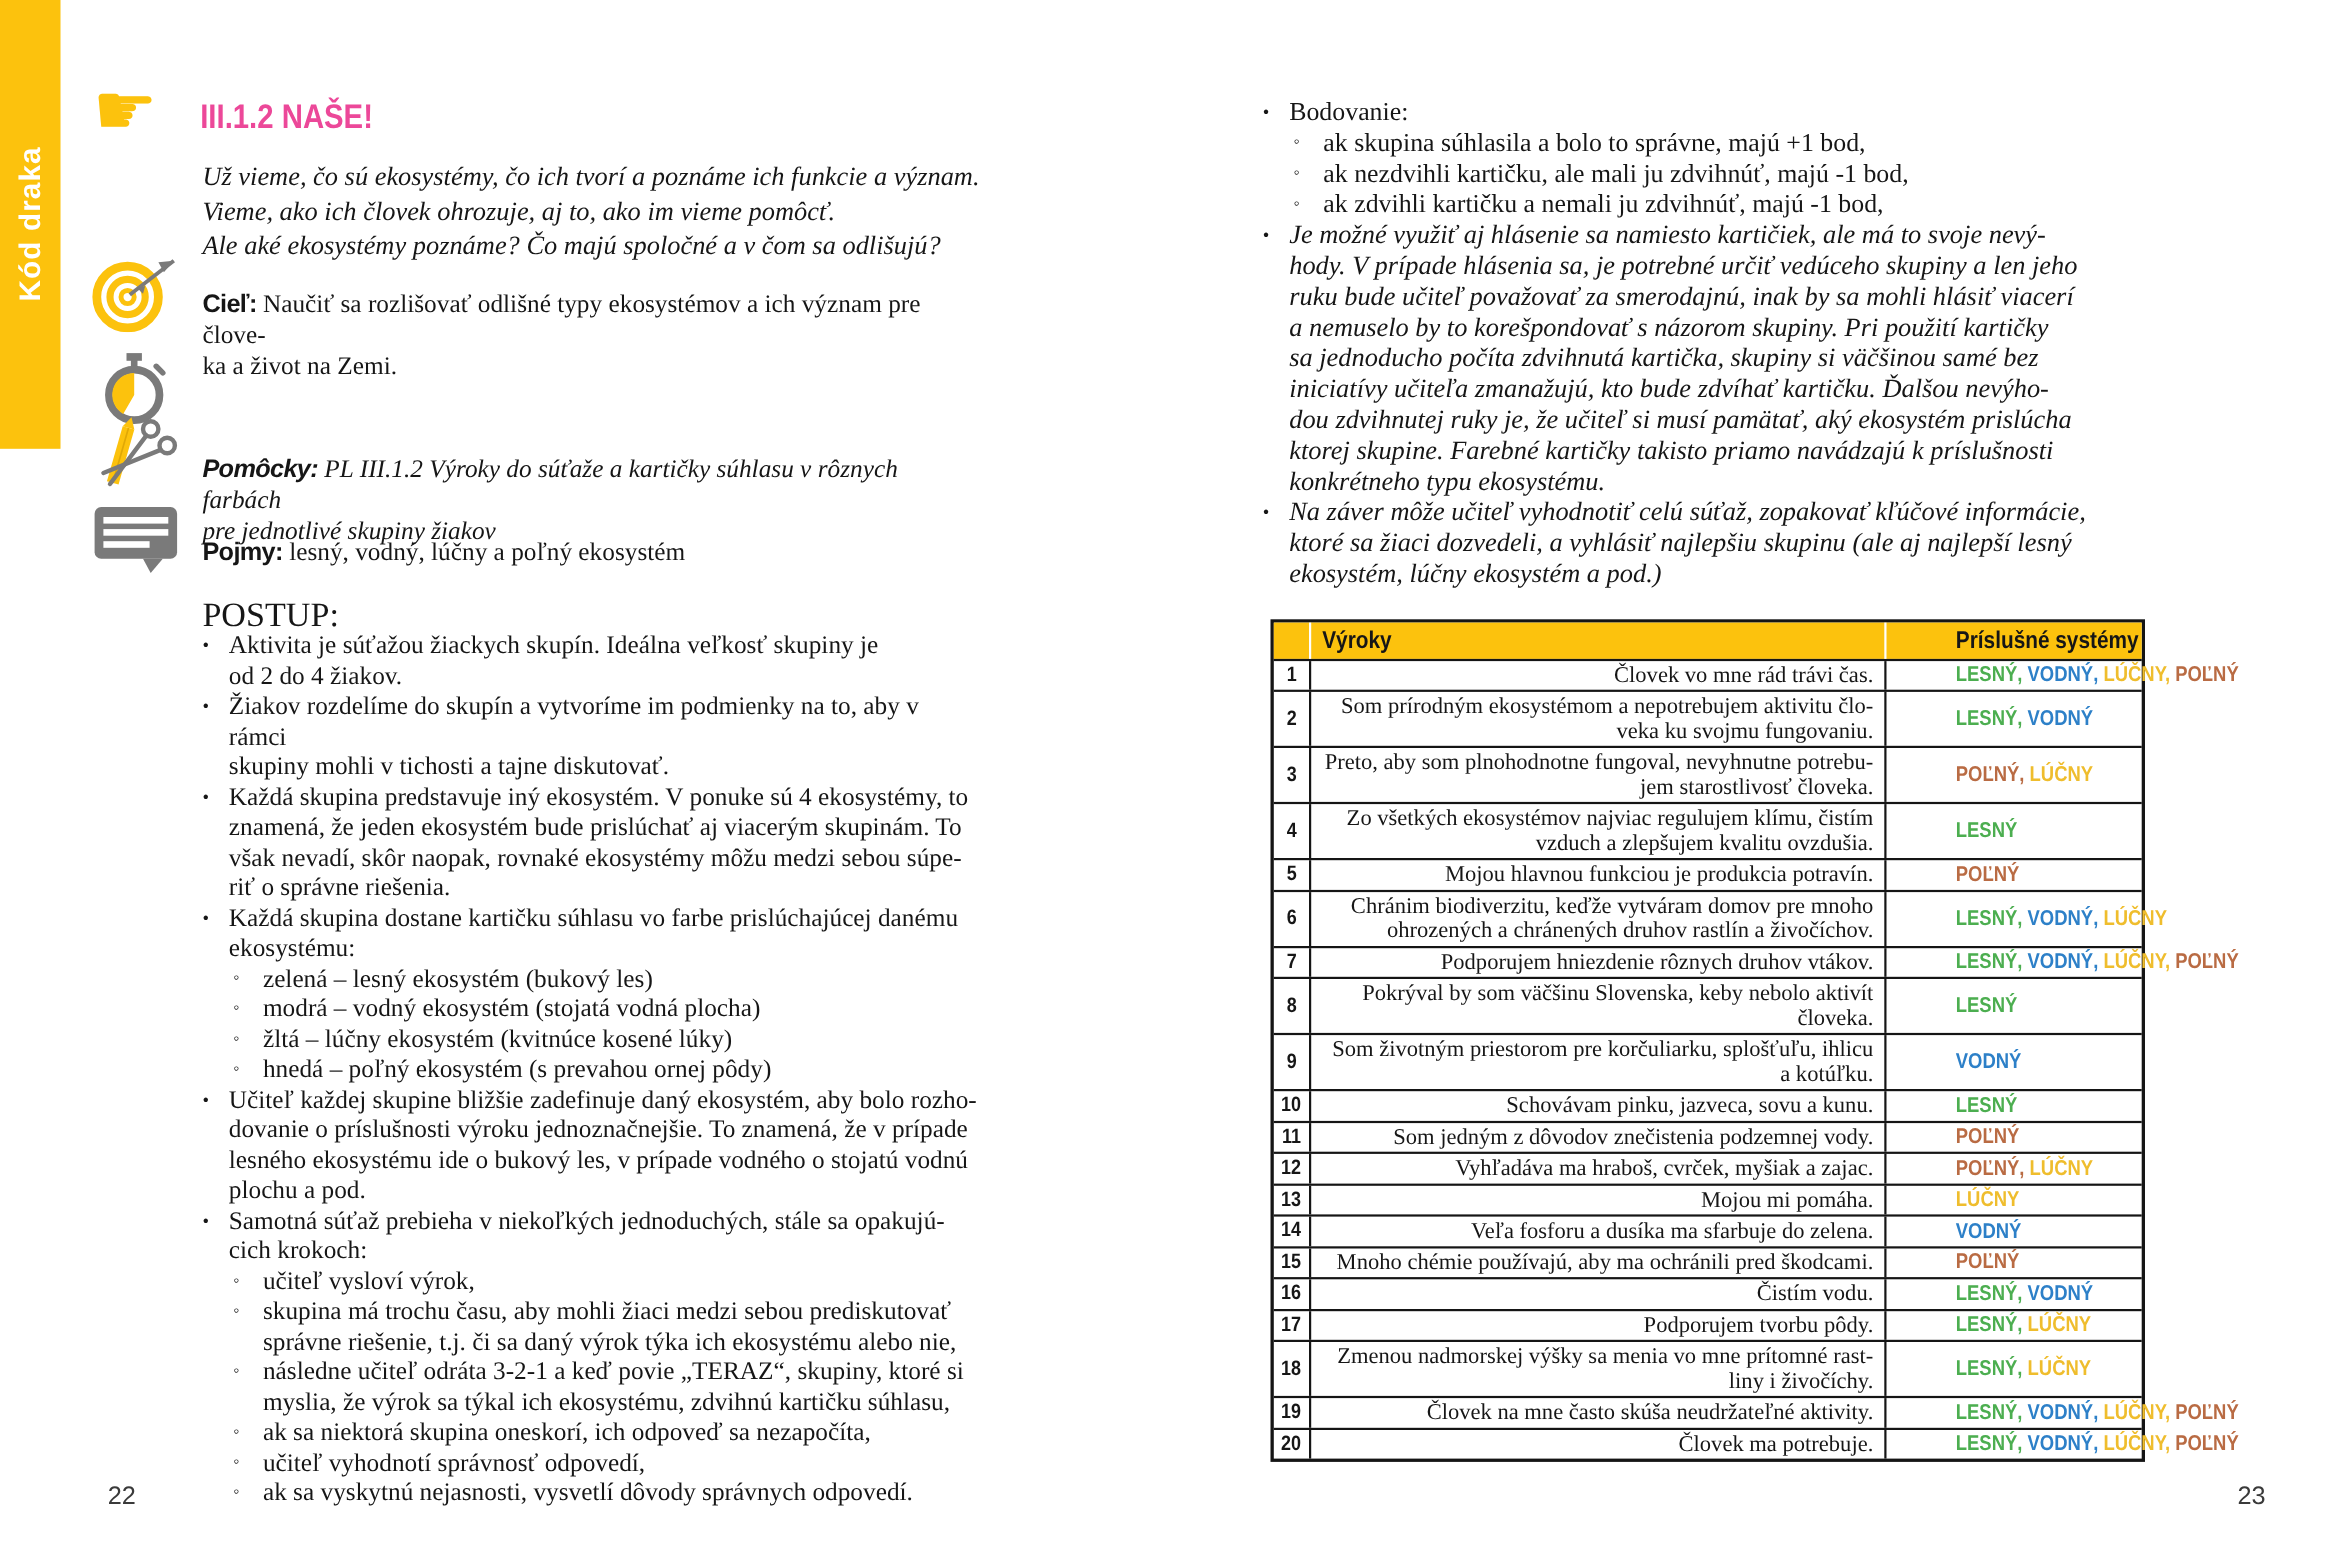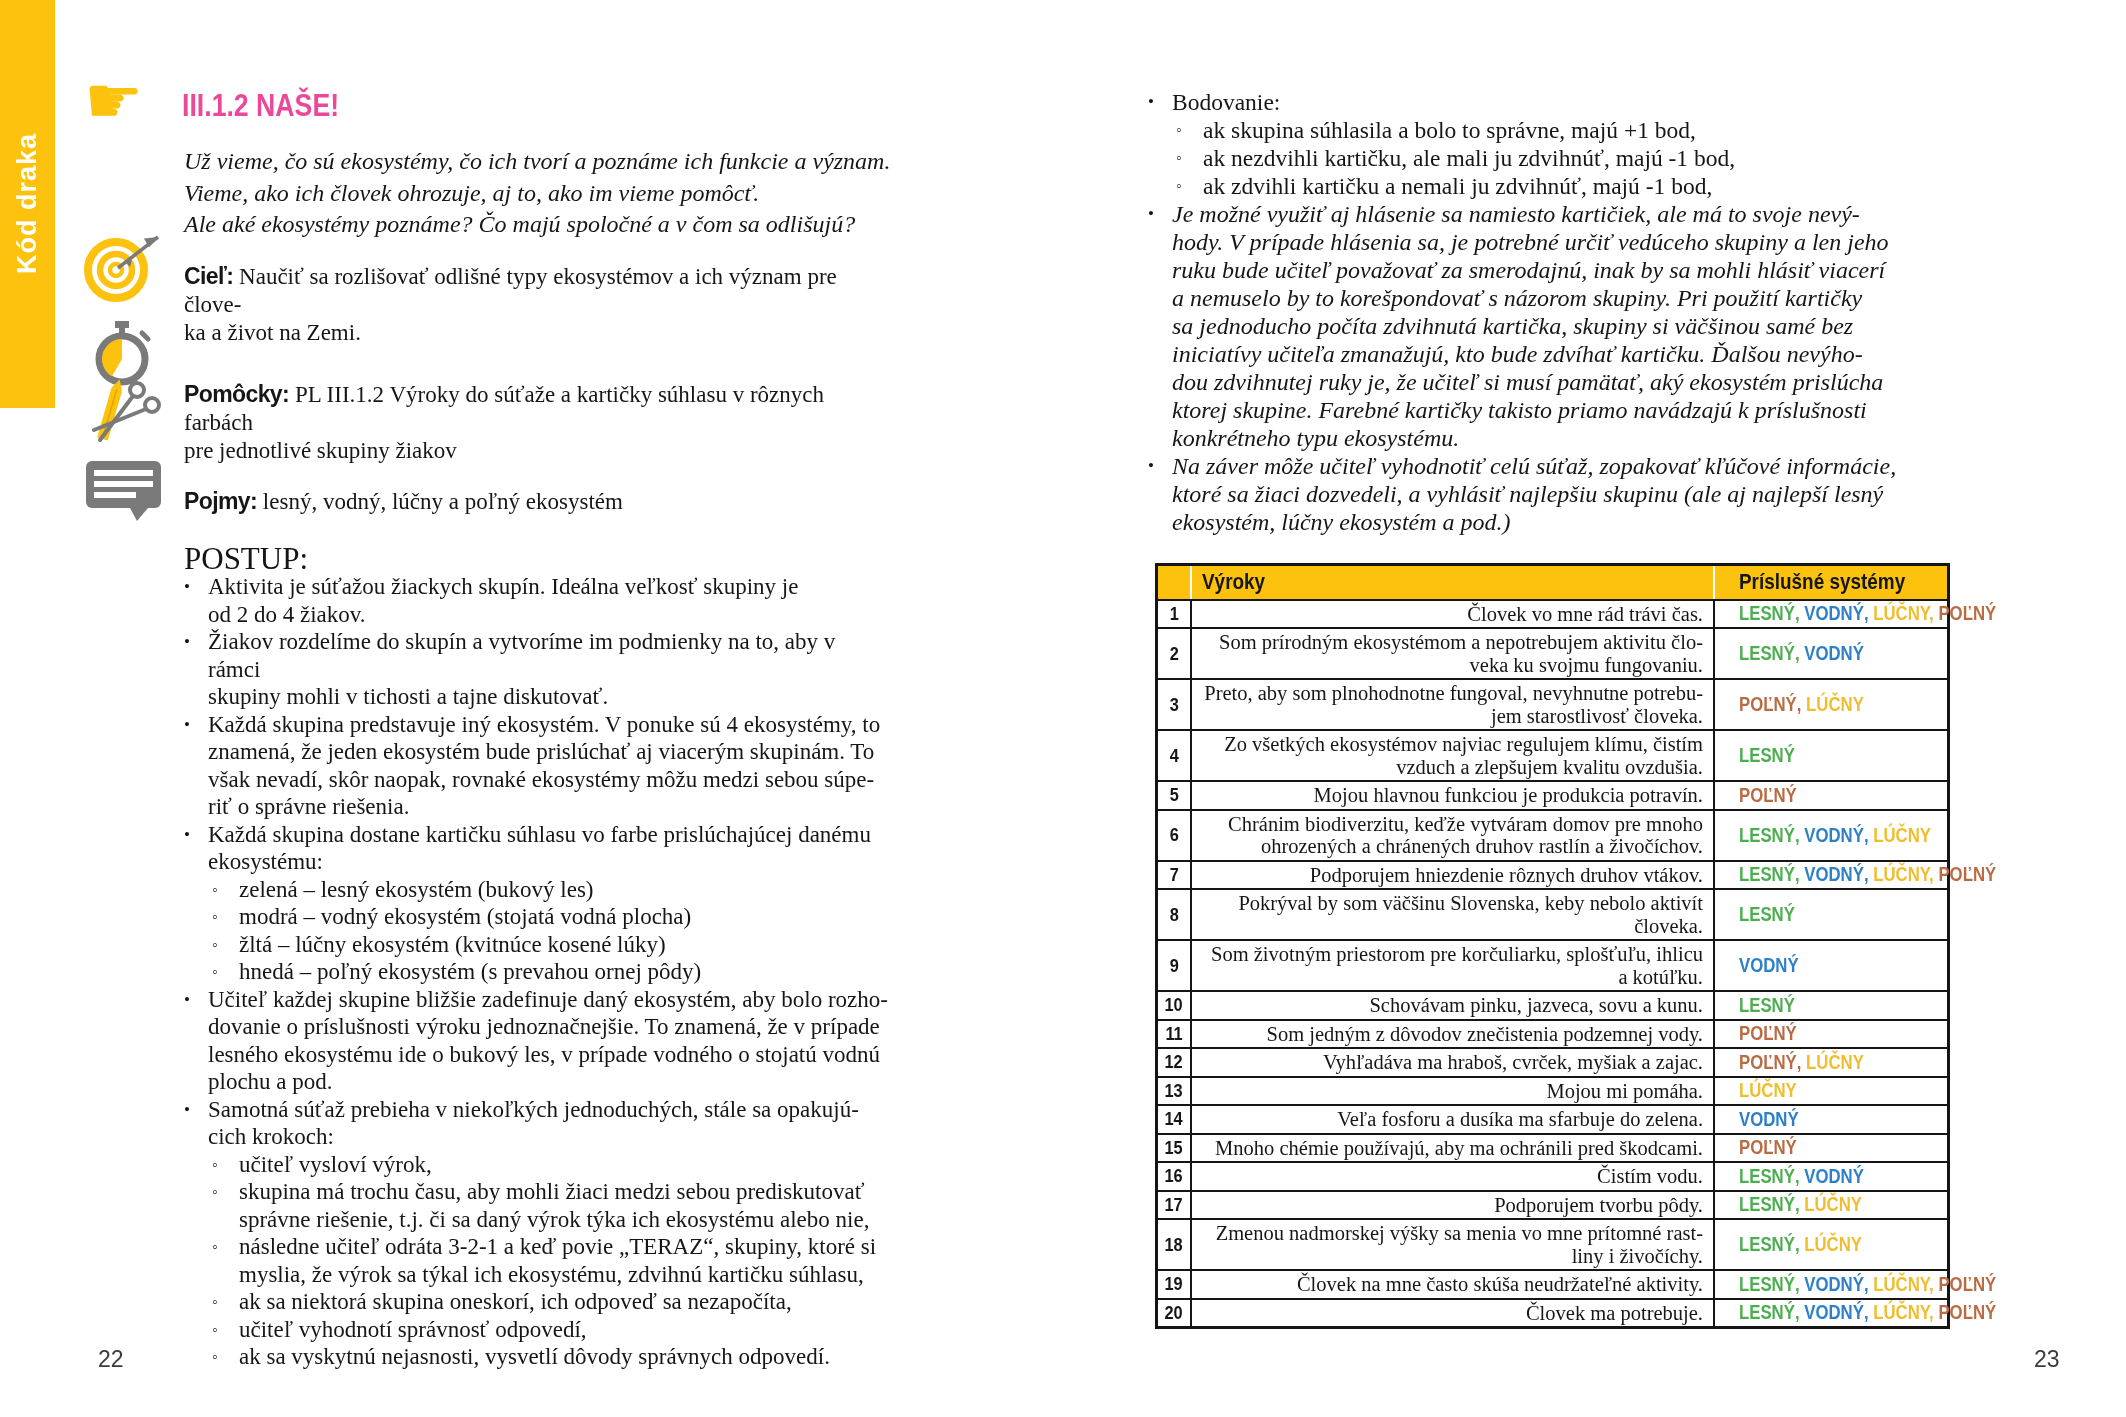--- a/index.html
+++ b/index.html
@@ -36,21 +36,21 @@
   .rlist{left:1148px;top:88px;width:820px;font-size:23.5px;line-height:28px;}
 
   
   .ttable{left:1155px;top:563px;width:795px;border:3px solid #151515;box-sizing:border-box;}
   .trow{display:grid;grid-template-columns:34px 1fr 232px;border-top:2px solid #151515;text-align:right;}
   .trow:first-child{border-top:none;}
   .tnum{display:flex;align-items:center;justify-content:center;border-right:2px solid #151515;
         font-family:"Liberation Sans",sans-serif;font-weight:bold;font-size:19px;}
   .tstmt{border-right:2px solid #151515;font-size:20.5px;line-height:22.5px;padding:2px 10px;white-space:pre-line;}
   .tsys{display:flex;align-items:center;padding-left:24px;
-        font-family:"Liberation Sans",sans-serif;font-weight:bold;font-size:19.5px;}
+        font-family:"Liberation Sans",sans-serif;font-weight:bold;font-size:19.5px;margin-left:39px;}
   .thead{border-top:none;}
   .thead .tnum{border-right:2px solid #fff;}
   .thead .tstmt{border-right:2px solid #fff;font-family:"Liberation Sans",sans-serif;font-weight:bold;
         font-size:22px;display:flex;align-items:center;padding:5px 10px;}
   .thead .tsys{font-size:22px;}
 
   .pagenum{font-family:"Liberation Sans",sans-serif;font-size:23px;color:#3a3a3a;margin-left:26px;}
 
   .hand{left:84px;top:68px;font-size:66px;line-height:1;font-family:"DejaVu Sans",sans-serif;}
   .icon-box{width:84px;}
@@ -120,21 +120,21 @@
   </div>
 
   <div class="abs intro">Už vieme, čo sú ekosystémy, čo ich tvorí a poznáme ich funkcie a význam.
 Vieme, ako ich človek ohrozuje, aj to, ako im vieme pomôcť.
 Ale aké ekosystémy poznáme? Čo majú spoločné a v čom sa odlišujú?</div>
 
   <div class="abs section" style="left:184px;top:262px;"><span class="lbl">Cieľ:</span> <span>Naučiť sa rozlišovať odlišné typy ekosystémov a ich význam pre člove-
 ka a život na Zemi.</span></div>
 
 
-  <div class="abs section" style="left:184px;top:380px;"><span class="lbl">Pomôcky:</span> <span>PL III.1.2 Výroky do súťaže a kartičky súhlasu v rôznych farbách
+  <div class="abs section" style="left:184px;top:412px;font-style:italic;"><span class="lbl">Pomôcky:</span> <span>PL III.1.2 Výroky do súťaže a kartičky súhlasu v rôznych farbách
 pre jednotlivé skupiny žiakov</span></div>
 
   <div class="abs section" style="left:184px;top:487px;"><span class="lbl">Pojmy:</span> <span>lesný, vodný, lúčny a poľný ekosystém</span></div>
 
   <div class="abs heading">POSTUP:</div>
 
   <div class="abs list" style="left:184px;top:573px;width:705px;">
       <div class="li l1">
         <span class="marker">•</span>
         <span class="txt">Aktivita je súťažou žiackych skupín. Ideálna veľkosť skupiny je

